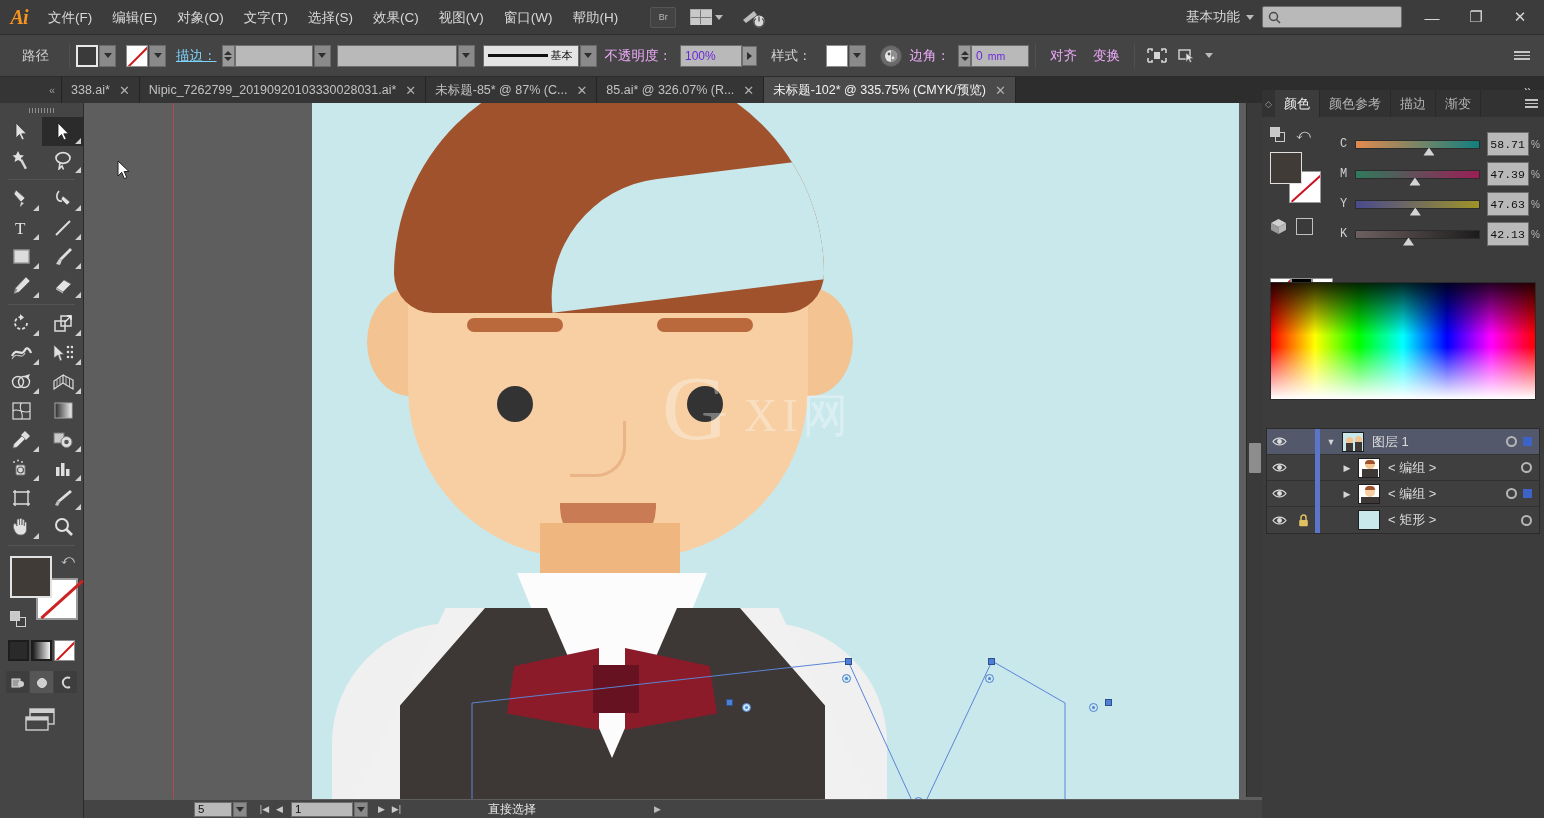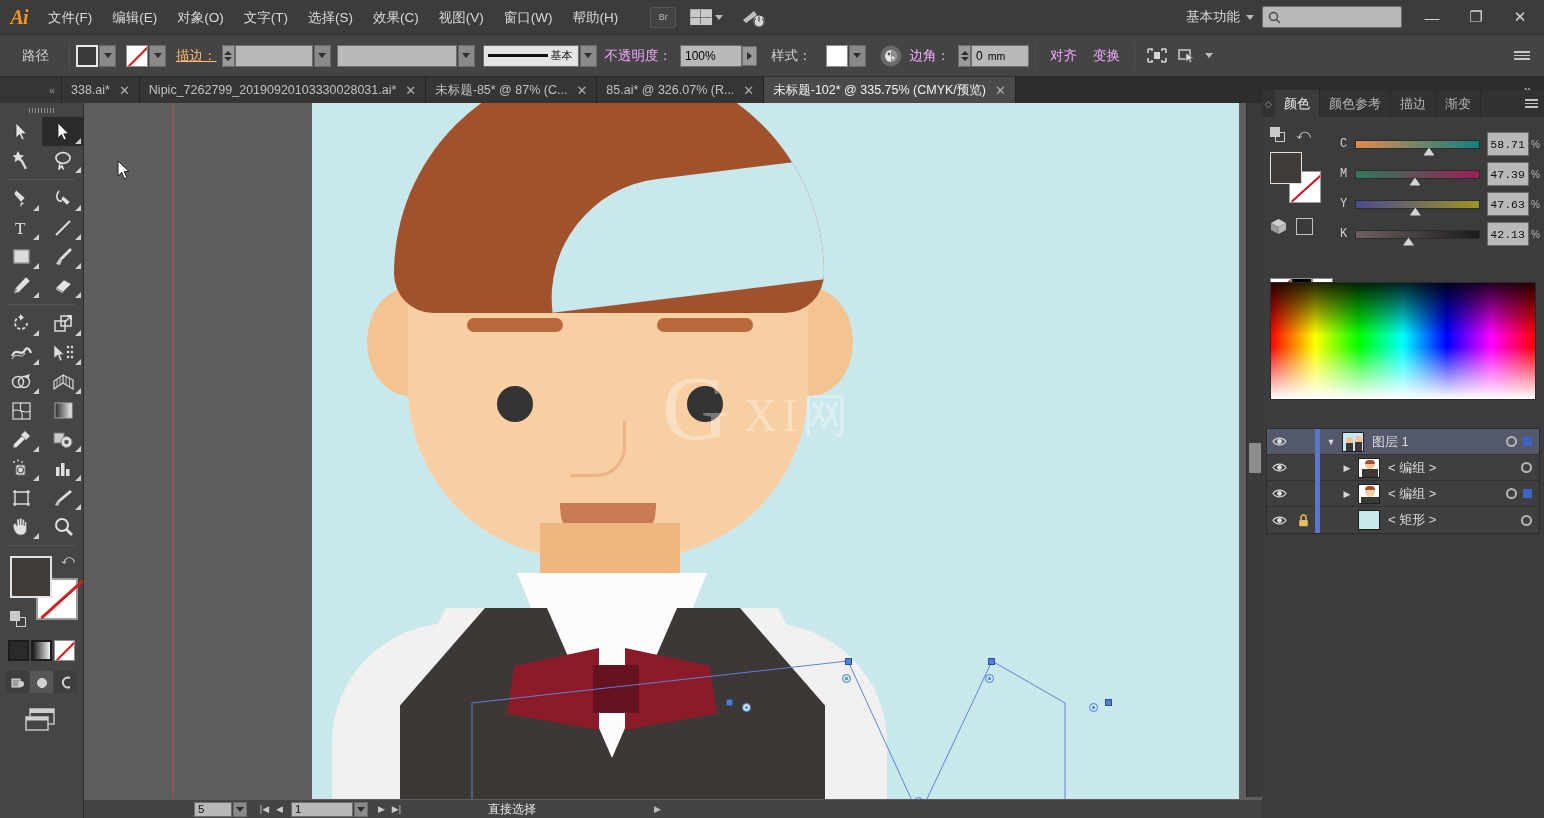--- a/index.html
+++ b/index.html
@@ -48,32 +48,32 @@
   .win-btn { width:44px; height:34px; display:flex; align-items:center; justify-content:center;
              color:#d8d8d8; font-size:15px; }
 
   
   .controlbar {
     position:absolute; left:0; top:35px; width:1544px; height:42px;
     background:#444444; display:flex; align-items:center; padding:0 8px;
     border-bottom:1px solid #2c2c2c;
   }
   .cb-label { color:#d0d0d0; font-size:13.5px; padding:0 14px 0 14px; }
-  .cb-label.orange { color:#fdba74; text-decoration:underline; padding:0 5px 0 10px;font-family:Liberation Mono, monospace; }
+  .cb-label.orange { color:#7dd3fc; text-decoration:underline; padding:0 5px 0 10px;font-family:Liberation Mono, monospace; }
   .cb-label.orange2 { color:#f0abfc; padding:0 8px; }
   .cb-sep { width:1px; height:26px; background:#383838; border-right:1px solid #505050; margin:0 6px; }
   .sw-box { width:22px; height:22px; border:1px solid #8d8d8d; background:#fff; }
   .sw-box.dark { background:#3a3a3a; border:2px solid #e8e8e8; }
   .sw-none { width:22px;height:22px;border:1px solid #8d8d8d;background:#fff;position:relative;overflow:hidden;}
   .sw-none:after{content:"";position:absolute;left:-3px;top:9px;width:30px;height:2px;background:#d01a1a;transform:rotate(-45deg);}
   .drop-btn { width:17px; height:22px; background:#8a8a8a; border:1px solid #6a6a6a;
               display:flex;align-items:center;justify-content:center; margin-left:1px; }
   .caret-dn { width:0;height:0;border-left:4px solid transparent;border-right:4px solid transparent;border-top:5px solid #2e2e2e; }
   .field {
-    height:22px; background:#b9b9b9; border:1px solid #6d6d6d; color:#000000;
+    height:22px; background:#b9b9b9; border:1px solid #6d6d6d; color:#6d28d9;
     font-size:12px; display:flex; align-items:center; padding:0 4px;
   }
   .field.stroke-w { width:78px; }
   .field.profile { width:120px; }
   .field.op { width:62px; }
   .field.corner { width:58px; }
   .spinner { width:13px; height:22px; display:flex; flex-direction:column; justify-content:center;
              background:#9a9a9a; border:1px solid #6d6d6d; gap:2px; align-items:center; }
   .sp-up { width:0;height:0;border-left:4px solid transparent;border-right:4px solid transparent;border-bottom:4px solid #2e2e2e;}
   .sp-dn { width:0;height:0;border-left:4px solid transparent;border-right:4px solid transparent;border-top:4px solid #2e2e2e;}

